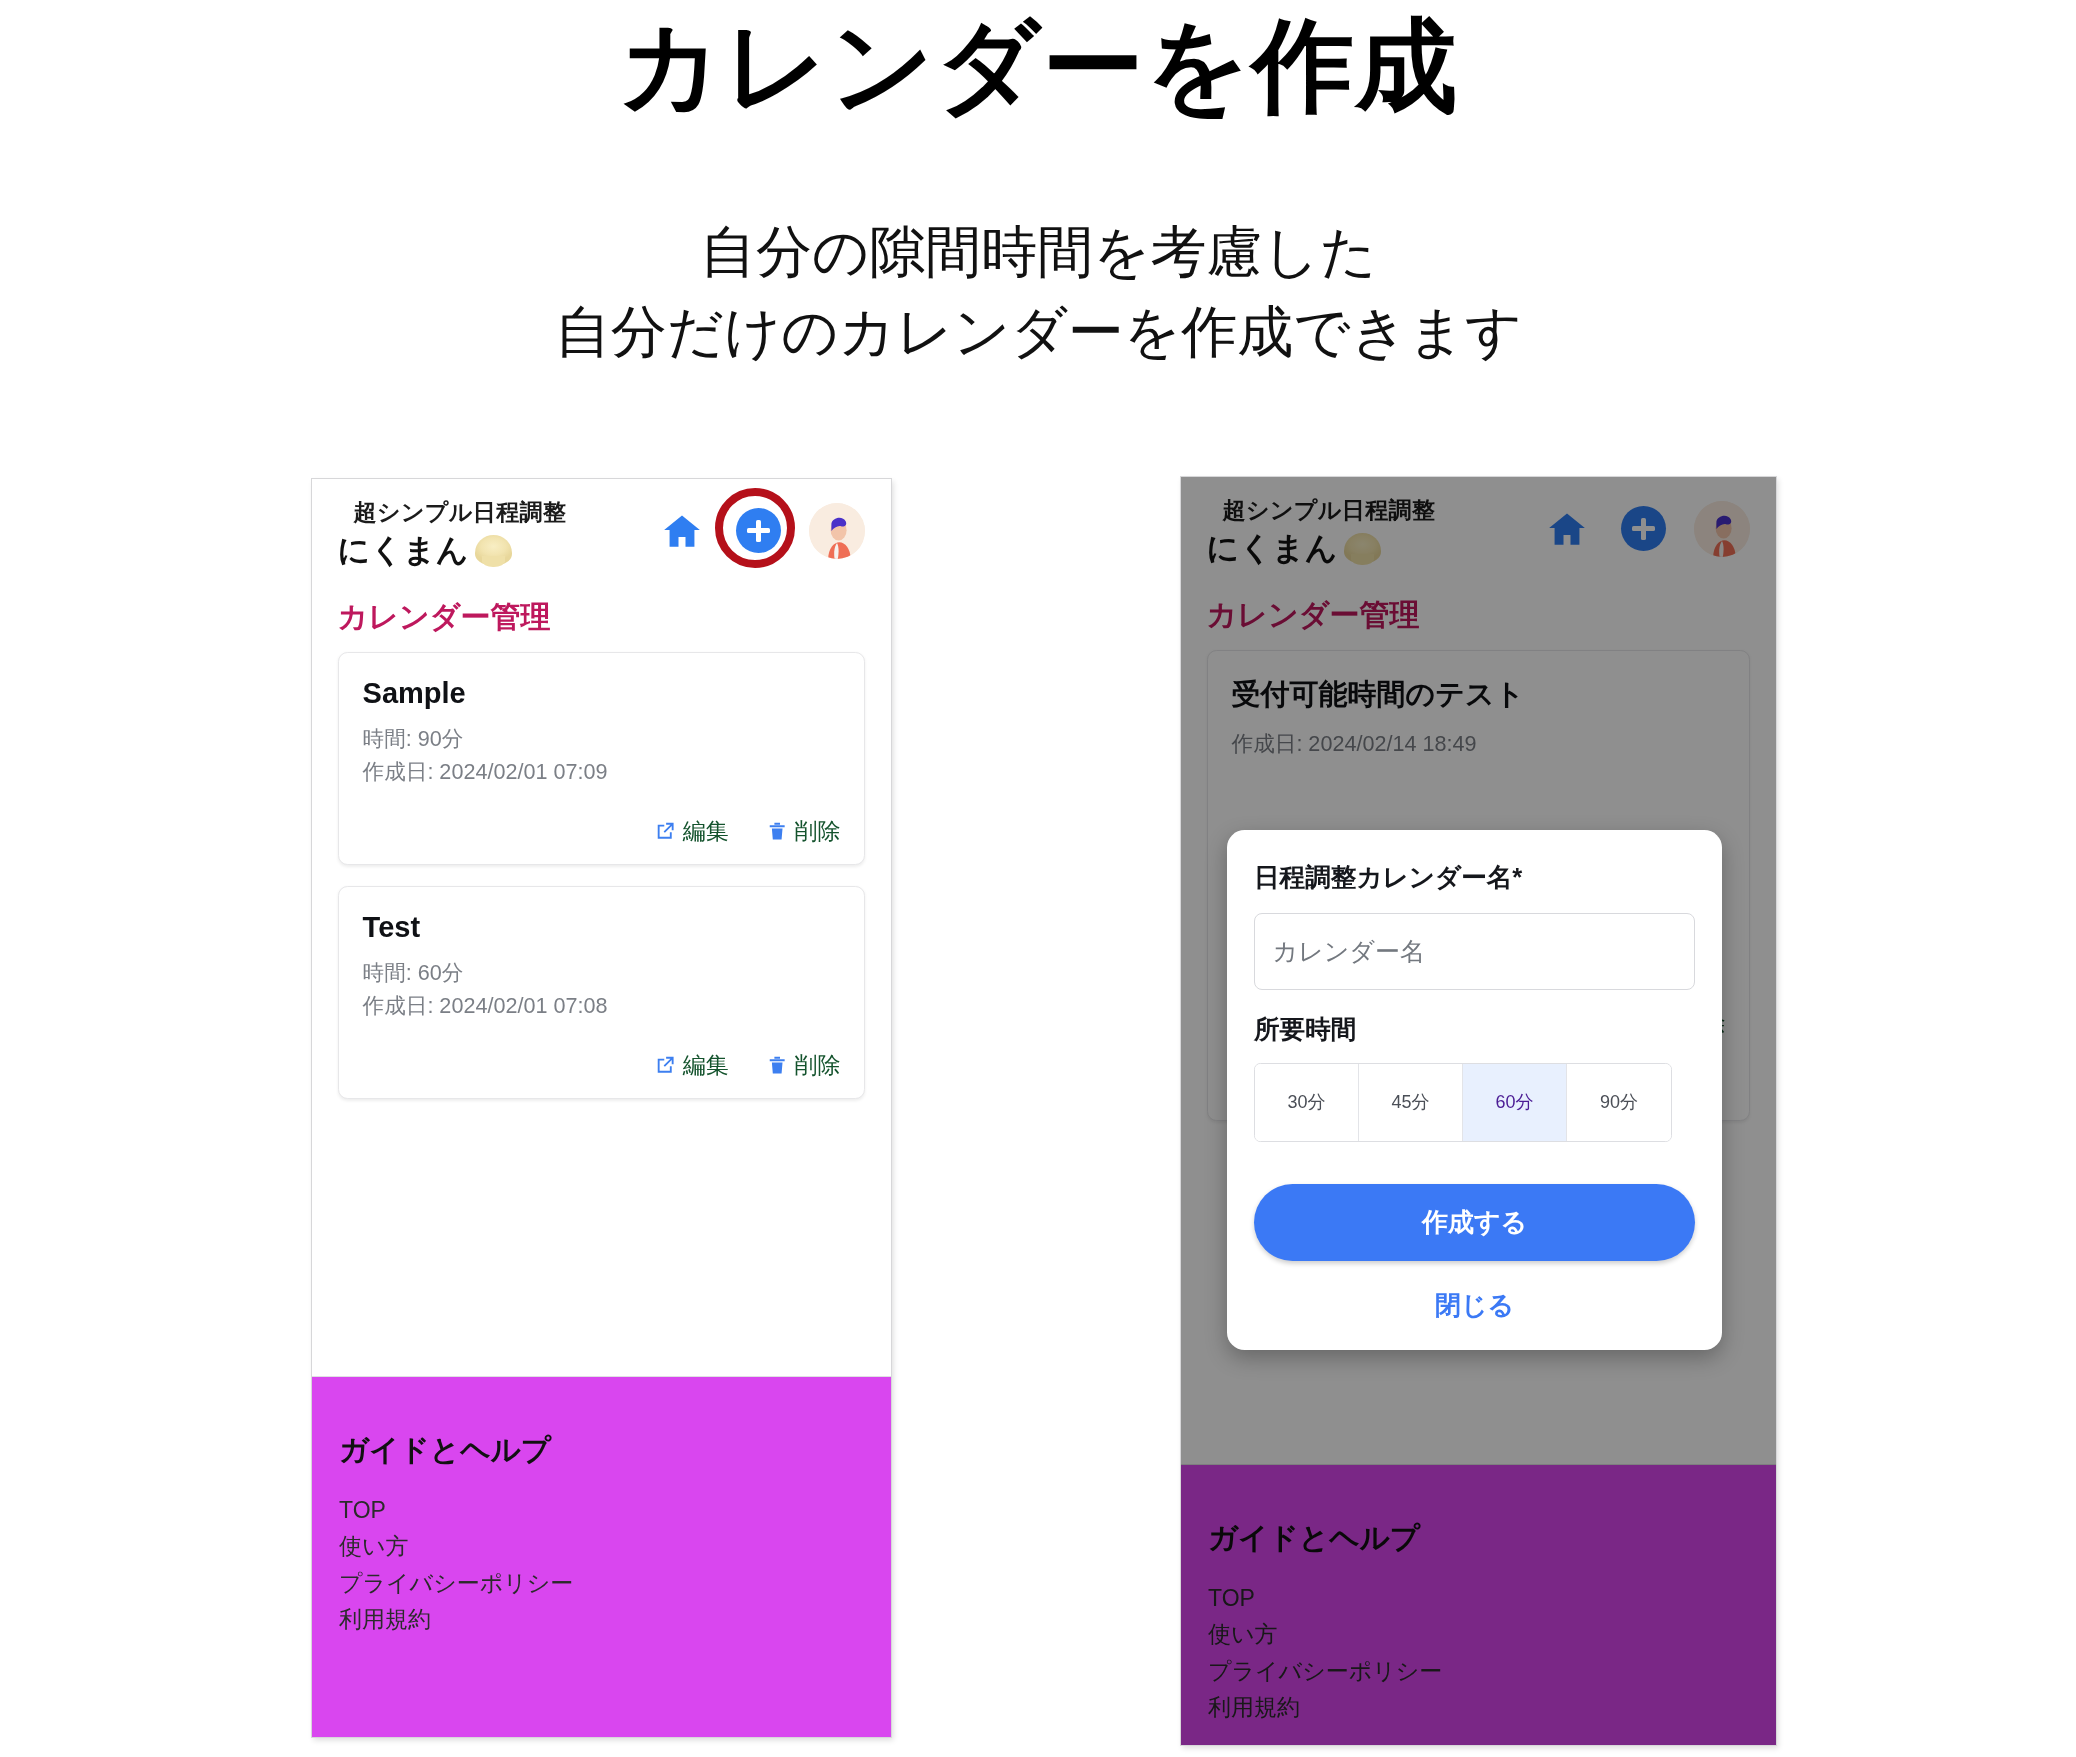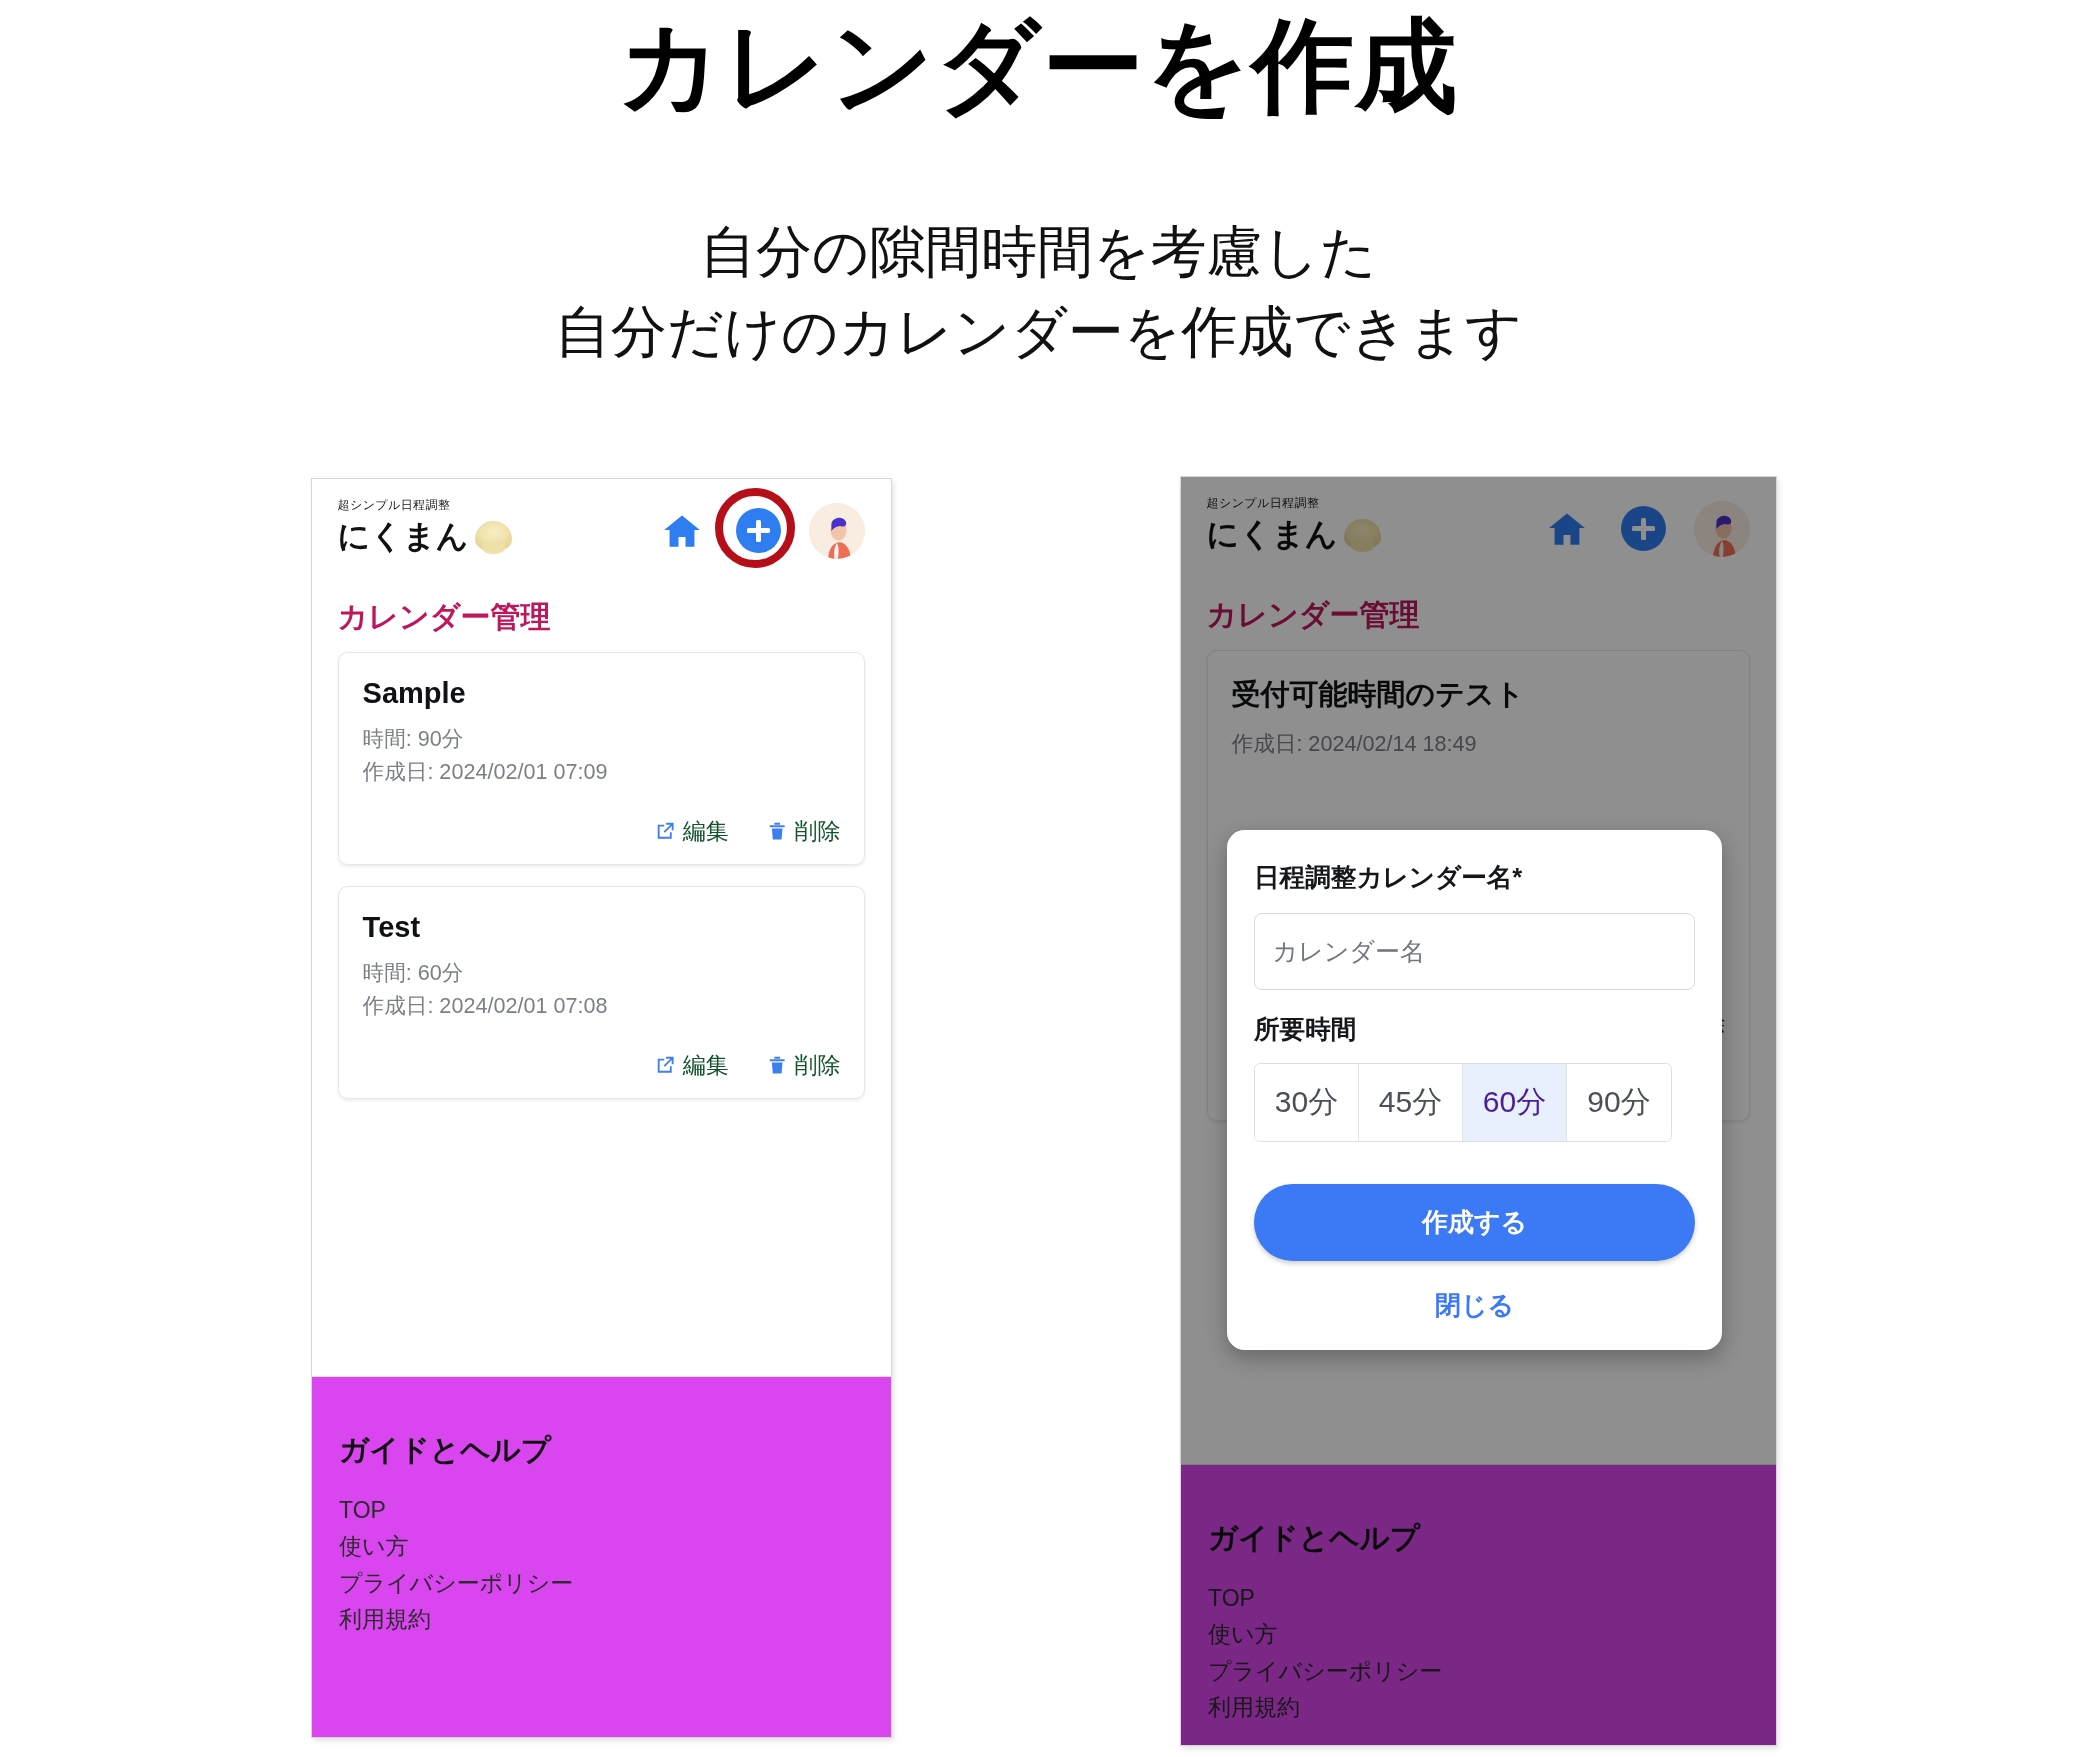--- a/index.html
+++ b/index.html
@@ -68,25 +68,26 @@
   .app-header {
     position: relative;
     display: flex;
     align-items: flex-start;
     justify-content: space-between;
     padding: 19px 25.6px 0 25.6px;
     height: 94px;
   }
   .brand { display: flex; flex-direction: column; }
   .brand-kicker {
-    font-size: 12px;
-    font-weight: 400;
+    font-size: 23px;
+    font-weight: 700;
     color: #1b1b1b;
     letter-spacing: 0.4px;
     line-height: 1.25;
+    margin-left: 16px;
   }
   .brand-name {
     display: flex;
     align-items: center;
     gap: 1.6px;
     font-size: 32px;
     font-weight: 700;
     color: #111111;
     line-height: 1.25;
     margin-top: 3.2px;
@@ -268,21 +269,21 @@
     border-radius: 6.4px;
     overflow: hidden;
     width: max-content;
   }
   .seg {
     min-width: 104px;
     height: 77px;
     display: flex;
     align-items: center;
     justify-content: center;
-    font-size: 30px;
+    font-size: 18px;
     color: #4b4f57;
     background: #ffffff;
     border-right: 0.8px solid #e3e4e8;
   }
   .seg:last-child { border-right: none; }
   .seg.selected {
     background: #e8f0fe;
     color: #4c1d95;
   }
 

